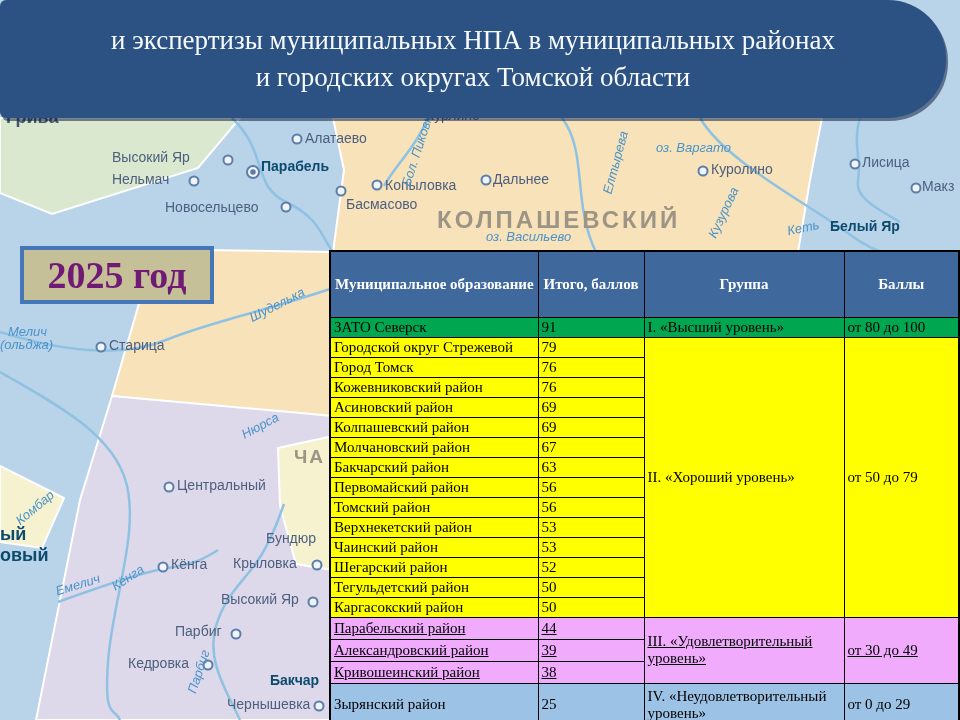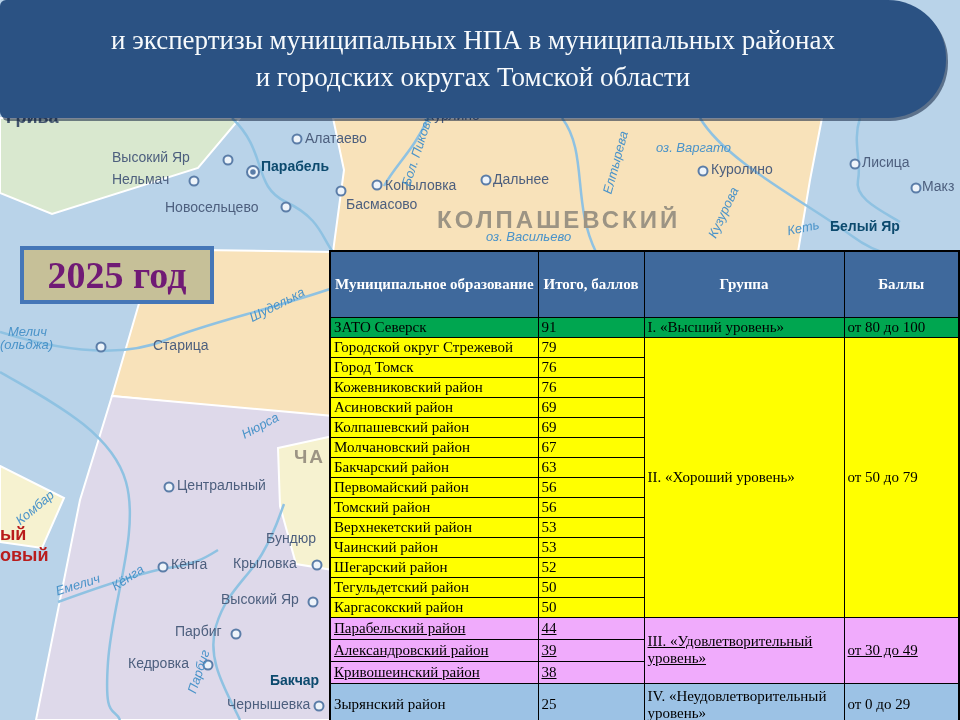--- a/index.html
+++ b/index.html
@@ -9,21 +9,21 @@
   }
   
   .map{position:absolute;inset:0;z-index:1;}
   .map svg{position:absolute;left:0;top:0;}
   .map-label{position:absolute;z-index:5;white-space:nowrap;color:#4d5f7e;font-size:14px;}
   .lbl-bold{font-weight:bold;font-size:18px;color:#43556e;}
   .lbl-town{font-weight:bold;font-size:14px;color:#0c4a6e;}
   .lbl-district{font-size:24px;color:#9c9484;letter-spacing:3px;font-weight:bold;}
   .lbl-district2{font-size:19px;color:#9c9484;letter-spacing:2px;font-weight:bold;}
   .lbl-water{font-style:italic;color:#4a93c9;font-size:13px;}
-  .lbl-edge{font-weight:bold;font-size:18px;color:#b91c1c;}
+  .lbl-edge{font-weight:bold;font-size:18px;color:#0c4a6e;}
   
   .banner{
     position:absolute;left:0;top:0;width:946px;height:118px;z-index:30;
     background:#2b5283;border-radius:6px 58px 58px 6px;
     box-shadow:2px 3px 0 rgba(16,33,62,.55);
     display:flex;flex-direction:column;justify-content:center;align-items:center;
   }
   .banner .line{
     color:#f7fafc;font-family:"Liberation Serif",serif;font-size:27px;line-height:37px;text-align:center;
   }
@@ -124,21 +124,21 @@
   <div class="map-label lbl-water" style="left:486px;top:229px;">оз. Васильево</div>
   <div class="map-label" style="left:426px;top:107px;">Курлино</div>
   <div class="map-label lbl-water" style="left:656px;top:140px;">оз. Варгато</div>
   <div class="map-label" style="left:711px;top:161px;">Куролино</div>
   <div class="map-label" style="left:862px;top:154px;">Лисица</div>
   <div class="map-label" style="left:922px;top:178px;">Макз</div>
   <div class="map-label lbl-town" style="left:830px;top:218px;">Белый Яр</div>
   <div class="map-label lbl-water" style="left:787px;top:220px;transform:rotate(-12deg);">Кеть</div>
   <div class="map-label lbl-water" style="left:583px;top:155px;transform:rotate(-75deg);">Елтырева</div>
   <div class="map-label lbl-water" style="left:696px;top:205px;transform:rotate(-65deg);">Кузурова</div>
-  <div class="map-label" style="left:109px;top:337px;margin-left:44px;">Старица</div>
+  <div class="map-label" style="left:109px;top:337px;">Старица</div>
   <div class="map-label lbl-water" style="left:8px;top:324px;">Мелич</div>
   <div class="map-label lbl-water" style="left:0px;top:337px;">(ольджа)</div>
   <div class="map-label lbl-water" style="left:247px;top:297px;transform:rotate(-27deg);">Шуделька</div>
   <div class="map-label lbl-water" style="left:240px;top:418px;transform:rotate(-28deg);">Нюрса</div>
   <div class="map-label lbl-district2" style="left:294px;top:446px;">ЧА</div>
   <div class="map-label" style="left:177px;top:477px;">Центральный</div>
   <div class="map-label lbl-edge" style="left:0px;top:524px;">ый</div>
   <div class="map-label lbl-edge" style="left:0px;top:545px;">овый</div>
   <div class="map-label" style="left:171px;top:556px;">Кёнга</div>
   <div class="map-label" style="left:233px;top:555px;">Крыловка</div>

